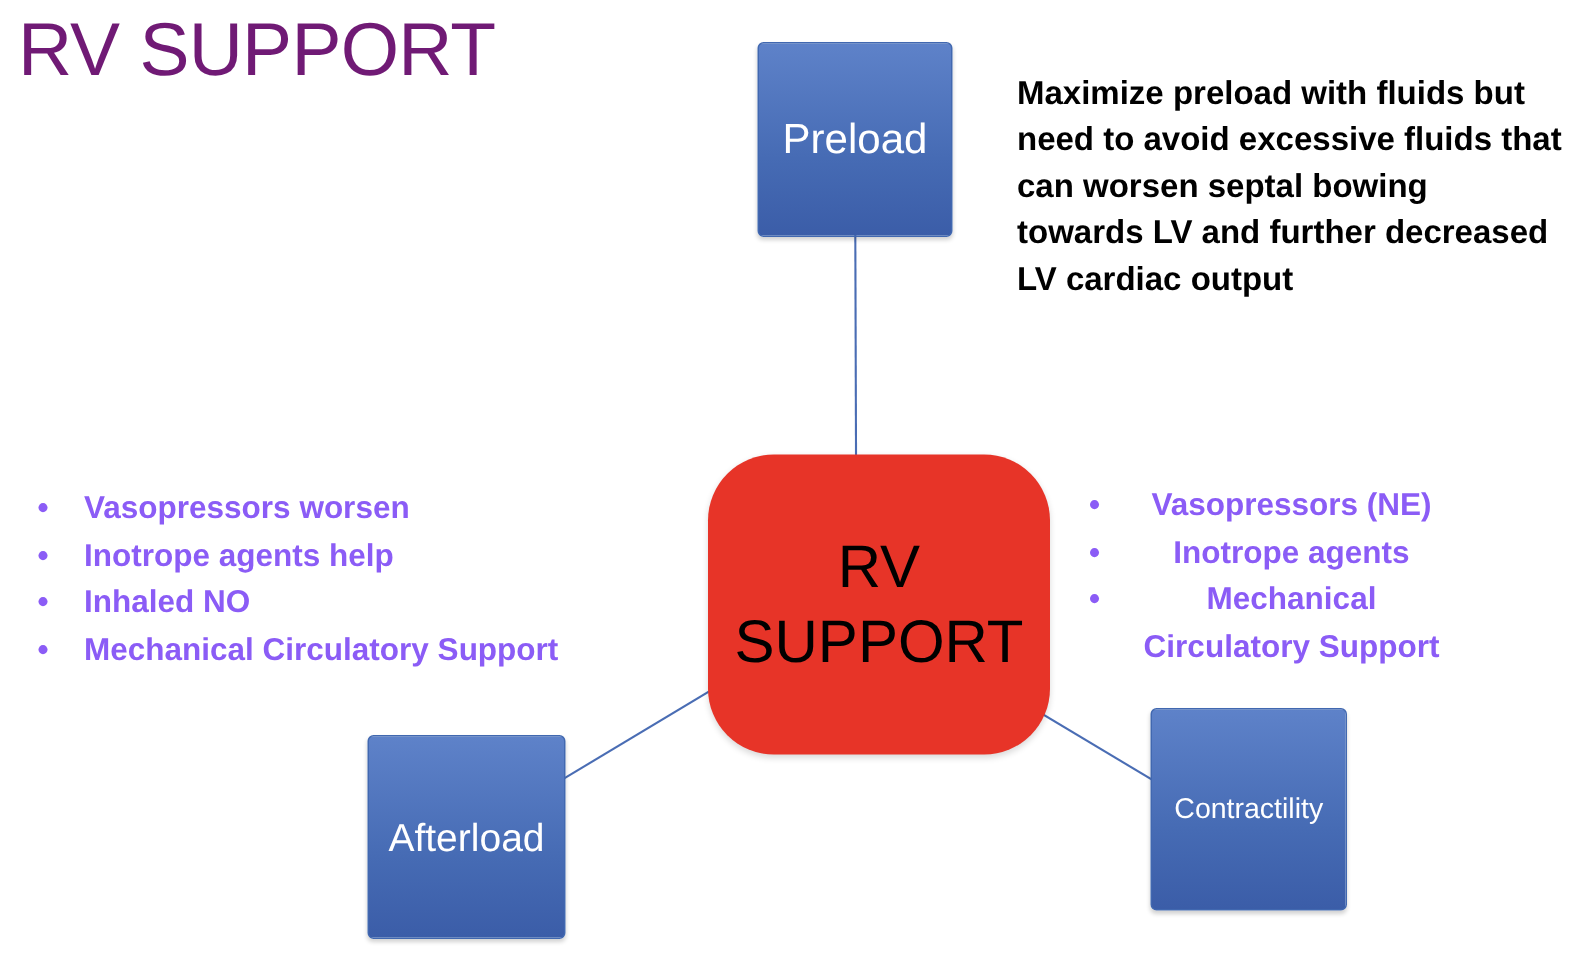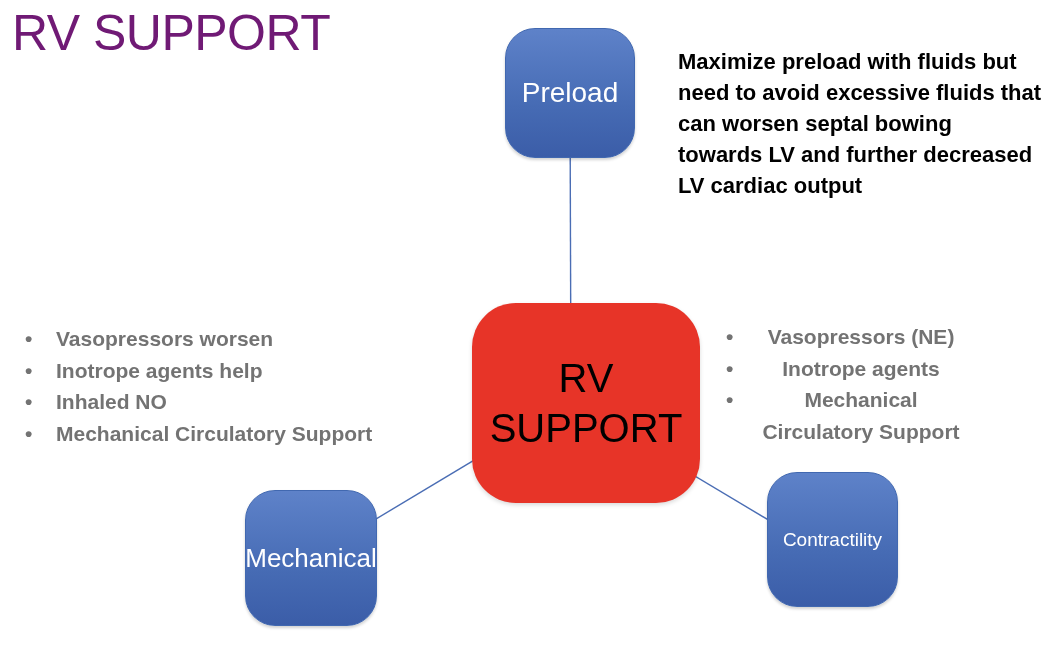--- a/index.html
+++ b/index.html
@@ -35,21 +35,21 @@
     position: absolute;
     display: flex;
     align-items: center;
     justify-content: center;
     text-align: center;
     box-sizing: border-box;
   }
   .node.blue {
     background: linear-gradient(180deg, #5e82c9 0%, #466bb4 60%, #3b5da8 100%);
     border: 1px solid #4168b0;
-    border-radius: 30px;
+    border-radius: 4px;
     color: #ffffff;
     box-shadow: 0 2px 3px rgba(0,0,0,0.18);
   }
   .node.red {
     background: #e73428;
     border-radius: 44px;
     color: #000000;
     flex-direction: column;
     box-shadow: 0 2px 4px rgba(0,0,0,0.15);
   }
@@ -68,21 +68,21 @@
     color: #000000;
   }
   .note-list {
     position: absolute;
     margin: 0;
     padding: 0;
     list-style: none;
     font-size: 21px;
     line-height: 31.5px;
     font-weight: 600;
-    color: #737373;
+    color: #8b5cf6;
   }
   .note-list li {
     position: relative;
     padding-left: 36px;
   }
   .note-list li::before {
     content: "\2022";
     position: absolute;
     left: 5px;
     top: 0;
@@ -106,21 +106,21 @@
   <div class="node blue node-preload">
     <span>Preload</span>
   </div>
 
   <div class="node red node-rv-failure">
     <span>RV</span>
     <span>SUPPORT</span>
   </div>
 
   <div class="node blue node-afterload">
-    <span>Mechanical</span>
+    <span>Afterload</span>
   </div>
 
   <div class="node blue node-contractility">
     <span>Contractility</span>
   </div>
 
   <div class="note-paragraph">
     <div>Maximize preload with fluids but</div>
     <div>need to avoid excessive fluids that</div>
     <div>can worsen septal bowing</div>

